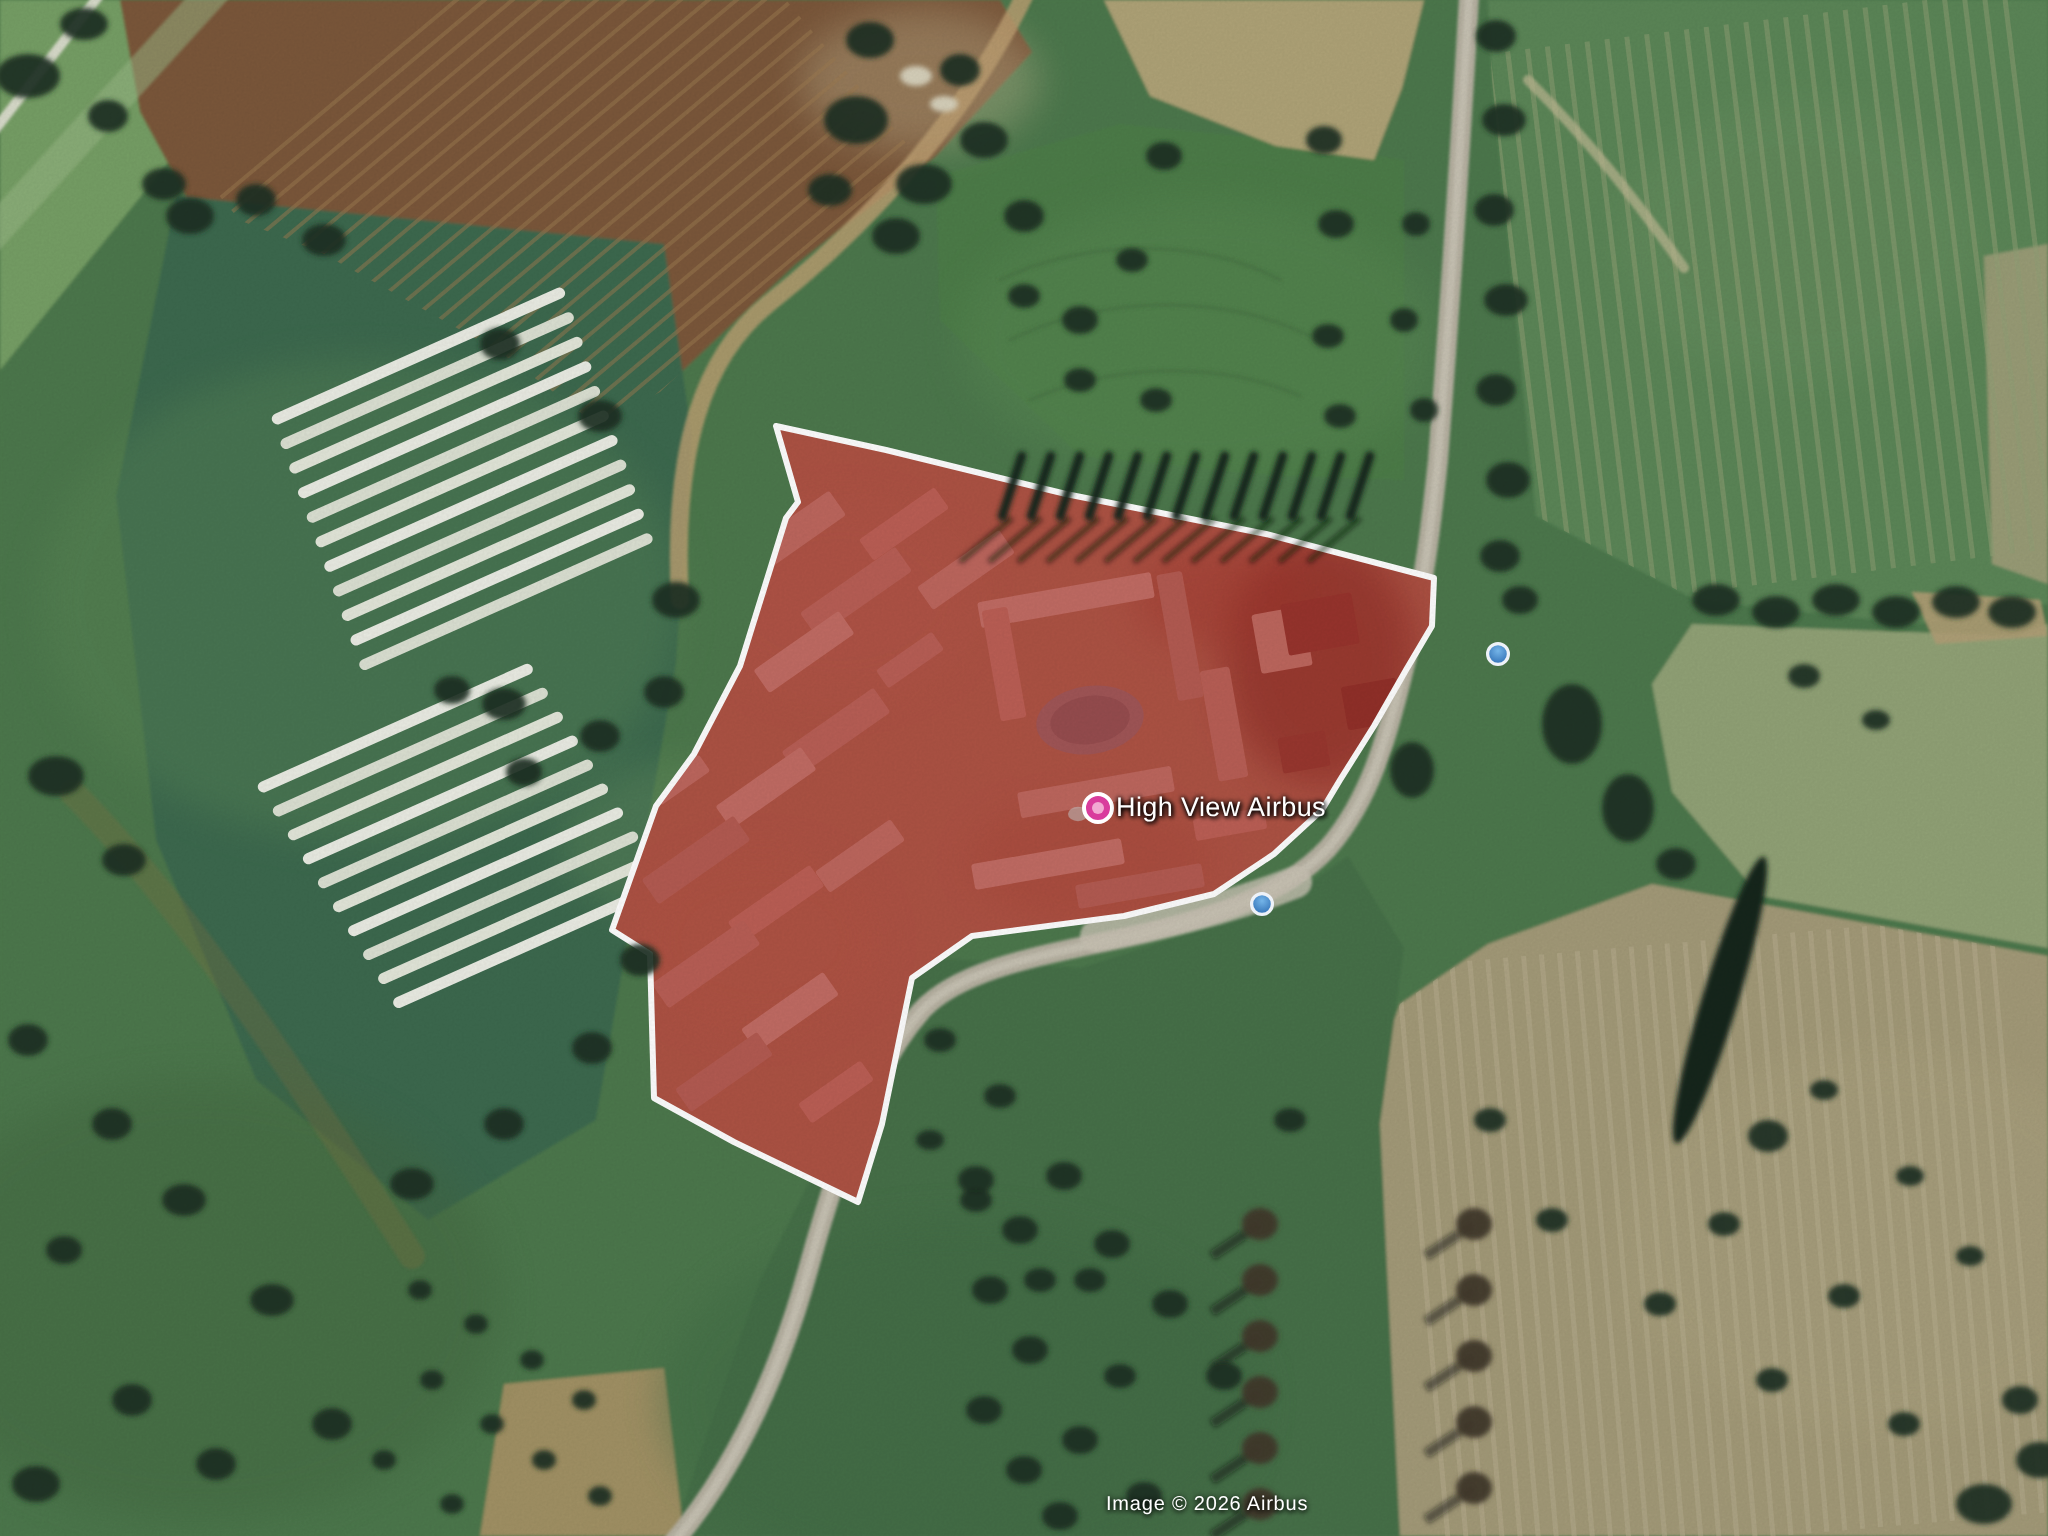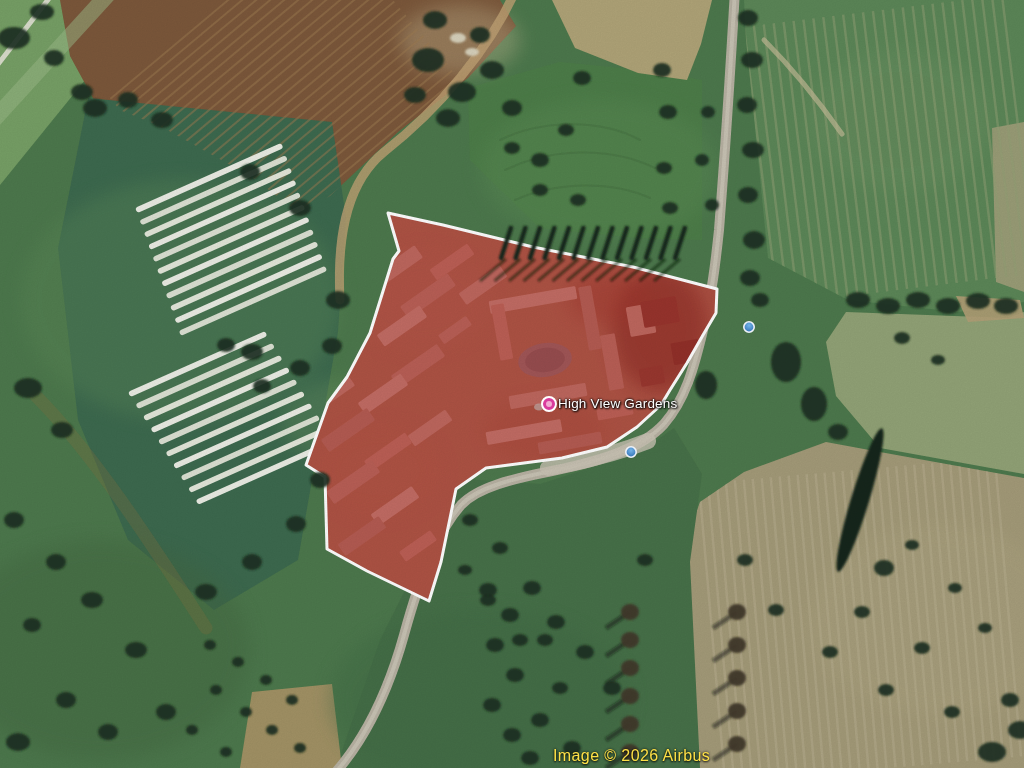--- a/index.html
+++ b/index.html
@@ -2,21 +2,21 @@
 <html><head>
 <meta charset="utf-8">
 <style>
   html,body{margin:0;padding:0;background:#111;}
   .stage{position:relative;width:1024px;height:768px;overflow:hidden;
          font-family:"Liberation Sans",sans-serif;background:#4e794d;}
   .stage svg.scene{position:absolute;left:0;top:0;}
   .overlay{position:absolute;left:0;top:0;width:1024px;height:768px;pointer-events:none;}
   .place-label{position:absolute;color:#fff;font-size:13.5px;letter-spacing:.2px;white-space:nowrap;
       text-shadow:0 0 2px #000,0 0 3px #000,1px 1px 2px rgba(0,0,0,.95);pointer-events:auto;cursor:pointer;}
-  .attribution{position:absolute;color:#fde047;font-size:16px;letter-spacing:.4px;white-space:nowrap;
+  .attribution{position:absolute;color:#ffffff;font-size:10px;letter-spacing:.4px;white-space:nowrap;
       text-shadow:0 0 3px rgba(0,0,0,.9),0 1px 2px rgba(0,0,0,.8);}
   .marker{position:absolute;pointer-events:auto;cursor:pointer;}
 </style>
 </head>
 <body>
 
 <div class="stage">
   <svg class="scene" id="scene" width="1024" height="768" viewBox="0 0 1024 768">
     <defs>
       <filter id="soft1" x="-20%" y="-20%" width="140%" height="140%">
@@ -437,16 +437,16 @@
           <circle cx="7" cy="7" r="5.2" fill="url(#bluegrad)" stroke="#eef2f8" stroke-width="1.6"></circle>
         </svg>
     </div>
     <div class="marker" id="placeMarker" style="left: 534px; top: 392px;">
       <svg width="26" height="24">
         <ellipse cx="5" cy="15" rx="5" ry="3.6" fill="rgba(190,190,190,0.55)"></ellipse>
         <circle cx="15" cy="12" r="7" id="pinOuter" stroke="#ffffff" stroke-width="2" fill="#d93c9d"></circle>
         <circle cx="15" cy="12" r="3" id="pinInner" fill="#f2a9d2"></circle>
       </svg>
     </div>
-    <div class="place-label" id="placeLabel" style="left: 558px; top: 396px;">High View Gardens</div>
+    <div class="place-label" id="placeLabel" style="left: 558px; top: 396px;">High View Airbus</div>
     <div class="attribution" id="attribution" style="left: 553px; top: 747px;">Image © 2026 Airbus</div>
   </div>
 </div>
 
 </body></html>

